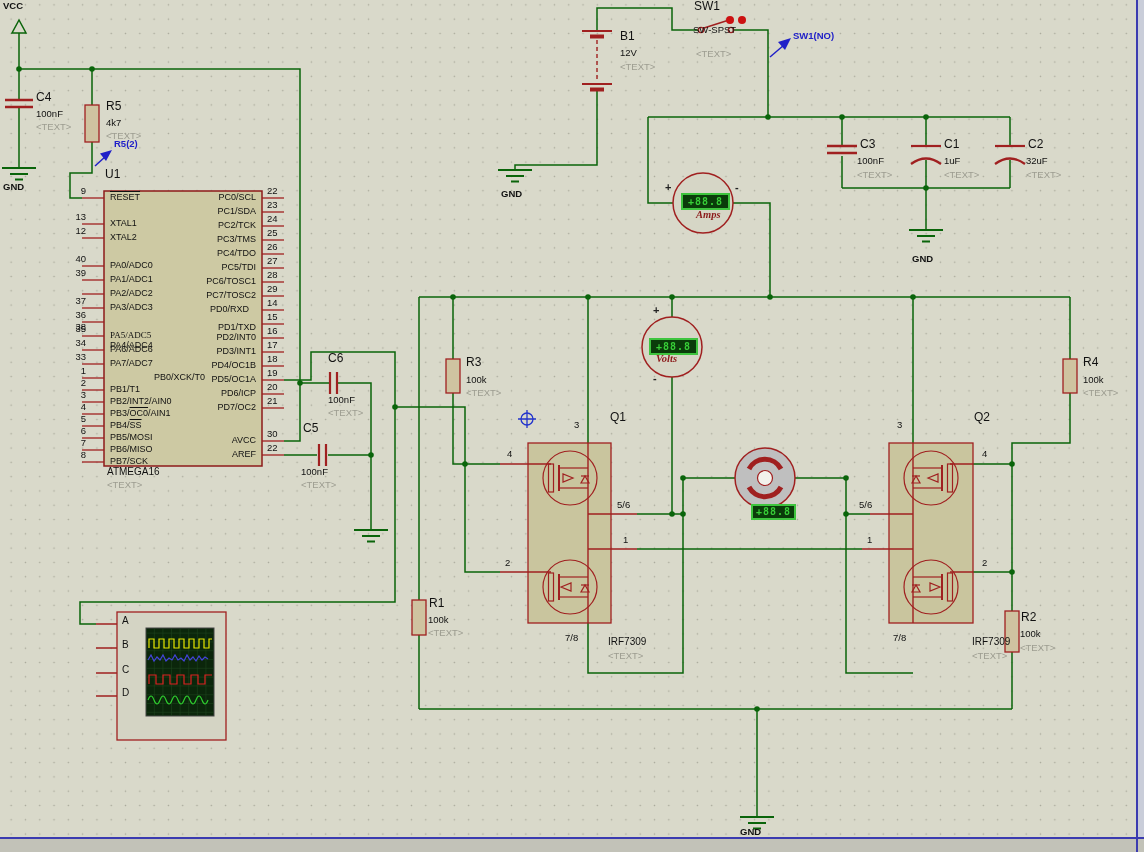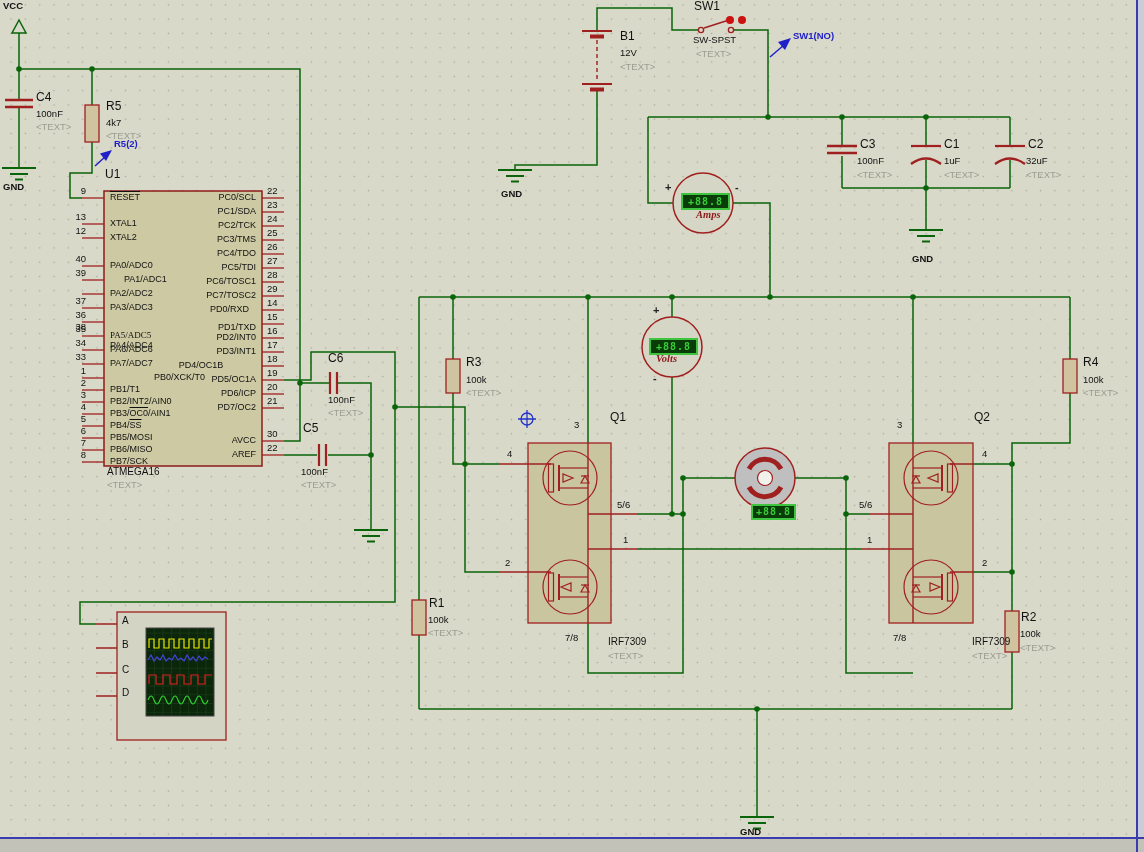--- a/index.html
+++ b/index.html
@@ -297,21 +297,21 @@
   <span class="lbl ref" style="left:328px;top:352px">C6</span>
   <span class="lbl val" style="left:328px;top:395px">100nF</span>
   <span class="lbl ph" style="left:328px;top:408px">&lt;TEXT&gt;</span>
   <span class="lbl ref" style="left:303px;top:422px">C5</span>
   <span class="lbl val" style="left:301px;top:467px">100nF</span>
   <span class="lbl ph" style="left:301px;top:480px">&lt;TEXT&gt;</span>
   <span class="lbl ref" style="left:620px;top:30px">B1</span>
   <span class="lbl val" style="left:620px;top:48px">12V</span>
   <span class="lbl ph" style="left:620px;top:62px">&lt;TEXT&gt;</span>
   <span class="lbl ref" style="left:694px;top:0px">SW1</span>
-  <span class="lbl val" style="left:693px;top:35px">SW-SPST</span>
+  <span class="lbl val" style="left:693px;top:25px">SW-SPST</span>
   <span class="lbl ph" style="left:696px;top:49px">&lt;TEXT&gt;</span>
   <span class="lbl blue" style="left:793px;top:31px">SW1(NO)</span>
   <span class="lbl val" style="left:501px;top:189px;font-weight:bold">GND</span>
   <span class="lbl pm" style="left:665px;top:182px">+</span>
   <span class="lbl pm" style="left:735px;top:182px">-</span>
   <div class="lcd" style="left:681px;top:193px;width:45px;height:13px">+88.8</div>
   <span class="lbl mlabel" style="left:696px;top:209px">Amps</span>
   <span class="lbl ref" style="left:860px;top:138px">C3</span>
   <span class="lbl val" style="left:857px;top:156px">100nF</span>
   <span class="lbl ph" style="left:857px;top:170px">&lt;TEXT&gt;</span>
@@ -366,21 +366,21 @@
   <div id="pins">
       <span class="pinnum ra" style="left: 52px; top: 185px; width: 34px;">9</span>
       <span class="pinname" style="left: 110px; top: 192px;"><span class="ov">RESET</span></span>
       <span class="pinnum ra" style="left: 52px; top: 211px; width: 34px;">13</span>
       <span class="pinname" style="left: 110px; top: 218px;">XTAL1</span>
       <span class="pinnum ra" style="left: 52px; top: 225px; width: 34px;">12</span>
       <span class="pinname" style="left: 110px; top: 232px;">XTAL2</span>
       <span class="pinnum ra" style="left: 52px; top: 253px; width: 34px;">40</span>
       <span class="pinname" style="left: 110px; top: 260px;">PA0/ADC0</span>
       <span class="pinnum ra" style="left: 52px; top: 267px; width: 34px;">39</span>
-      <span class="pinname" style="left: 110px; top: 274px; margin-left: 14px;">PA1/ADC1</span>
+      <span class="pinname" style="left: 110px; top: 274px;">PA1/ADC1</span>
       <span class="pinnum ra" style="left: 52px; top: 281px; width: 34px; margin-top: 40px;">38</span>
       <span class="pinname" style="left: 110px; top: 288px;">PA2/ADC2</span>
       <span class="pinnum ra" style="left: 52px; top: 295px; width: 34px;">37</span>
       <span class="pinname" style="left: 110px; top: 302px;">PA3/ADC3</span>
       <span class="pinnum ra" style="left: 52px; top: 309px; width: 34px;">36</span>
       <span class="pinname" style="left: 110px; top: 316px; margin-top: 24px;">PA4/ADC4</span>
       <span class="pinnum ra" style="left: 52px; top: 323px; width: 34px;">35</span>
       <span class="pinname" style="left: 110px; top: 330px; font-family: Liberation Serif, serif;">PA5/ADC5</span>
       <span class="pinnum ra" style="left: 52px; top: 337px; width: 34px;">34</span>
       <span class="pinname" style="left: 110px; top: 344px;">PA6/ADC6</span>
@@ -420,21 +420,21 @@
       <span class="pinname ra" style="left: 146px; top: 290px; width: 110px;">PC7/TOSC2</span>
       <span class="pinnum" style="left: 267px; top: 297px; width: 30px;">14</span>
       <span class="pinname ra" style="left: 139px; top: 304px; width: 110px;">PD0/RXD</span>
       <span class="pinnum" style="left: 267px; top: 311px; width: 30px;">15</span>
       <span class="pinname ra" style="left: 146px; top: 322px; width: 110px;">PD1/TXD</span>
       <span class="pinnum" style="left: 267px; top: 325px; width: 30px;">16</span>
       <span class="pinname ra" style="left: 146px; top: 332px; width: 110px;">PD2/INT0</span>
       <span class="pinnum" style="left: 267px; top: 339px; width: 30px;">17</span>
       <span class="pinname ra" style="left: 146px; top: 346px; width: 110px;">PD3/INT1</span>
       <span class="pinnum" style="left: 267px; top: 353px; width: 30px;">18</span>
-      <span class="pinname ra" style="left: 146px; top: 360px; width: 110px; text-align: center;">PD4/OC1B</span>
+      <span class="pinname ra" style="left: 146px; top: 360px; width: 110px;">PD4/OC1B</span>
       <span class="pinnum" style="left: 267px; top: 367px; width: 30px;">19</span>
       <span class="pinname ra" style="left: 146px; top: 374px; width: 110px;">PD5/OC1A</span>
       <span class="pinnum" style="left: 267px; top: 381px; width: 30px;">20</span>
       <span class="pinname ra" style="left: 146px; top: 388px; width: 110px;">PD6/ICP</span>
       <span class="pinnum" style="left: 267px; top: 395px; width: 30px;">21</span>
       <span class="pinname ra" style="left: 146px; top: 402px; width: 110px;">PD7/OC2</span>
       <span class="pinnum" style="left: 267px; top: 428px; width: 30px;">30</span>
       <span class="pinname ra" style="left: 146px; top: 435px; width: 110px;">AVCC</span>
       <span class="pinnum" style="left: 267px; top: 442px; width: 30px;">22</span>
       <span class="pinname ra" style="left: 146px; top: 449px; width: 110px;">AREF</span>

